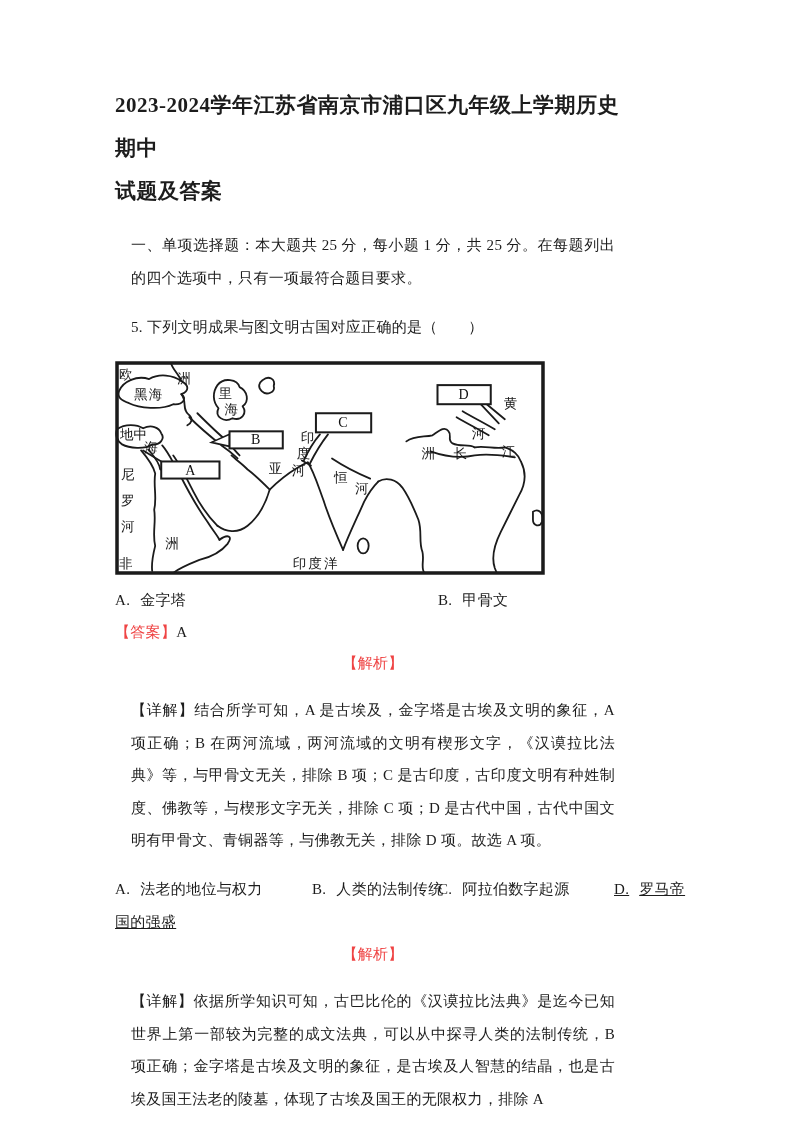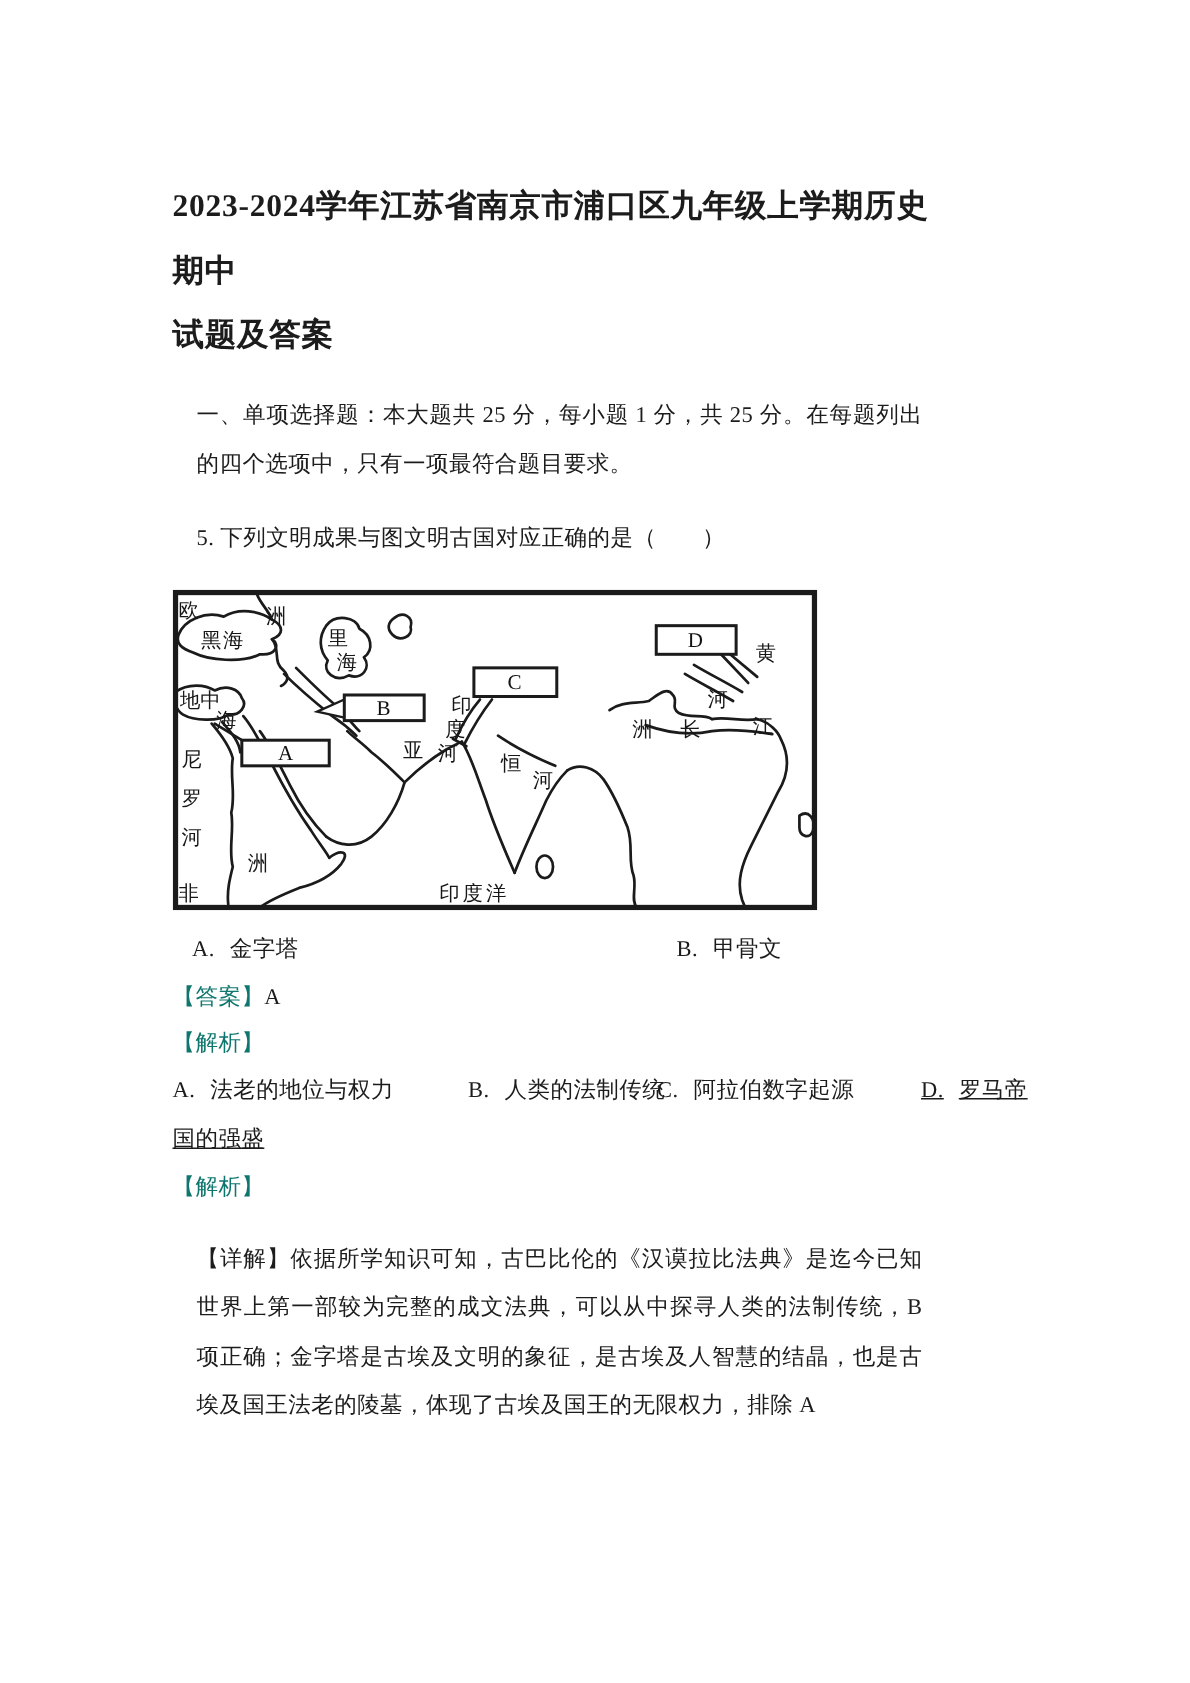--- a/index.html
+++ b/index.html
@@ -1,31 +1,31 @@
 <!DOCTYPE html>
 <html><head>
 <meta charset="utf-8">
 <style>
   html,body{margin:0;padding:0;background:#ffffff;}
   body{width:793px;height:1122px;overflow:hidden;}
   .page{
     box-sizing:border-box;width:711px;height:1122px;
-    padding:116px 80px 0 115px;
+    padding:84px 80px 0 115px;
     font-family:"Liberation Serif","DejaVu Serif",serif;
     color:#1c1c1c;font-size:15px;
   }
   h1.title{font-size:21px;line-height:43px;margin:0 0 10px 0;font-weight:700;letter-spacing:.5px;}
   .para{margin:16px;line-height:35px;letter-spacing:.3px;}
   .justify{text-align:justify;line-height:32.5px;}
   .ansline{margin:0;line-height:30.5px;letter-spacing:.3px;}
-  .blue{color:#0f766e;}
+  .blue{color:#ef4444;text-align:center;}
   figure.mapfig{margin:5px 0 5px 0;padding:0;}
   .optrow{margin:0;line-height:33px;letter-spacing:.3px;}
   .cell{display:inline-block;white-space:nowrap;vertical-align:top;}
-  .w323{width:323px;margin-left:13px;}
+  .w323{width:323px;}
   .olabel{margin-right:10px;}
   .q2row{width:575px;margin:0;line-height:33px;letter-spacing:.3px;text-decoration:underline;}
   .q2a{width:197px;}.q2b{width:126px;}.q2c{width:176px;}
   svg .coast{fill:none;stroke:#1b1b1b;stroke-width:1.8;stroke-linecap:round;stroke-linejoin:round;}
   svg .box{fill:#ffffff;stroke:#1b1b1b;stroke-width:2;}
   svg .lbl{font-family:"Liberation Serif","DejaVu Serif",serif;font-size:13.5px;fill:#161616;}
   svg .mk{font-family:"Liberation Serif","DejaVu Serif",serif;font-size:14px;fill:#111;text-anchor:middle;}
 </style>
 </head>
 <body>
@@ -118,20 +118,21 @@
       </g>
     </svg>
   </figure>
 
   <p class="optrow">
     <span class="cell w323"><span class="olabel">A.</span><span>金字塔</span></span><span class="cell"><span class="olabel">B.</span><span>甲骨文</span></span>
   </p>
 
   <p class="ansline"><span class="blue">【答案】</span><span>A</span></p>
   <p class="ansline blue">【解析】</p>
+  <p class="para justify">【详解】结合所学可知，A 是古埃及，金字塔是古埃及文明的象征，A 项正确；B 在两河流域，两河流域的文明有楔形文字，《汉谟拉比法典》等，与甲骨文无关，排除 B 项；C 是古印度，古印度文明有种姓制度、佛教等，与楔形文字无关，排除 C 项；D 是古代中国，古代中国文明有甲骨文、青铜器等，与佛教无关，排除 D 项。故选 A 项。</p>
 
 
   <p class="q2row"><span class="cell q2a"><span class="olabel">A.</span><span>法老的地位与权力</span></span><span class="cell q2b"><span class="olabel">B.</span><span>人类的法制传统</span></span><span class="cell q2c"><span class="olabel">C.</span><span>阿拉伯数字起源</span></span><span class="olabel">D.</span><span>罗马帝国的强盛</span></p>
 
   <p class="ansline blue">【解析】</p>
   <p class="para justify">【详解】依据所学知识可知，古巴比伦的《汉谟拉比法典》是迄今已知世界上第一部较为完整的成文法典，可以从中探寻人类的法制传统，B 项正确；金字塔是古埃及文明的象征，是古埃及人智慧的结晶，也是古埃及国王法老的陵墓，体现了古埃及国王的无限权力，排除 A</p>
 
 </div>
 
 </body></html>

